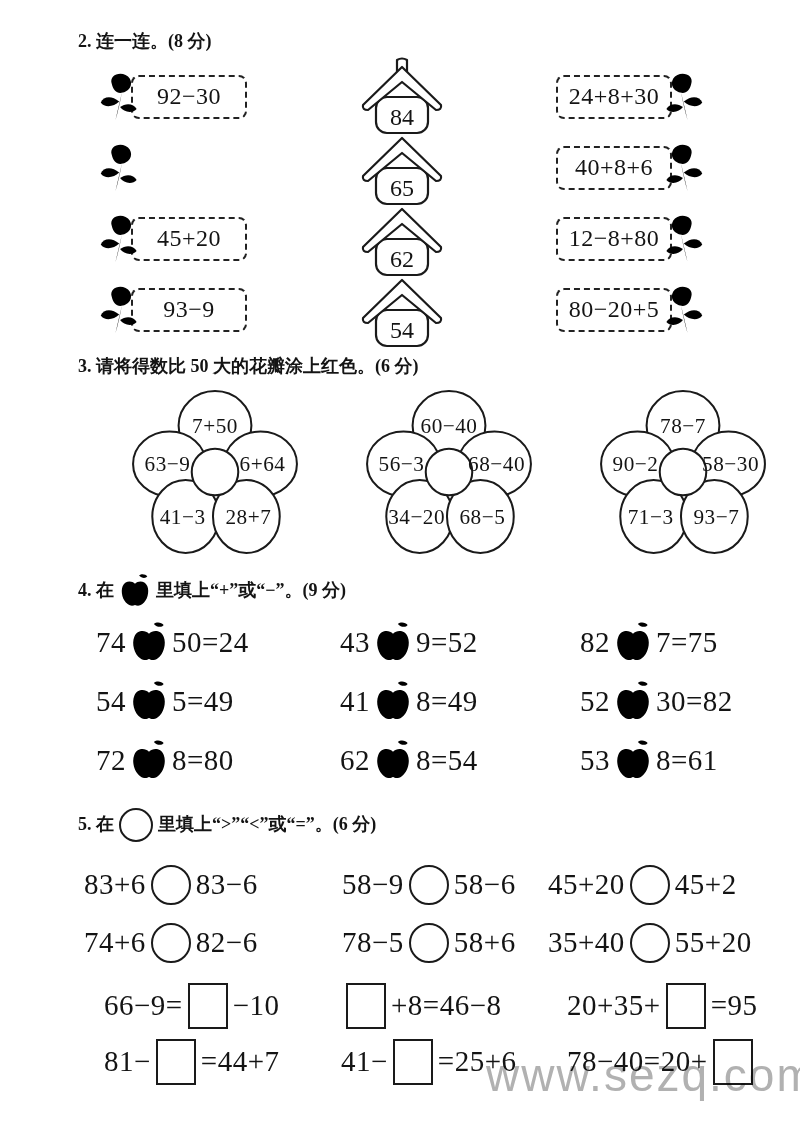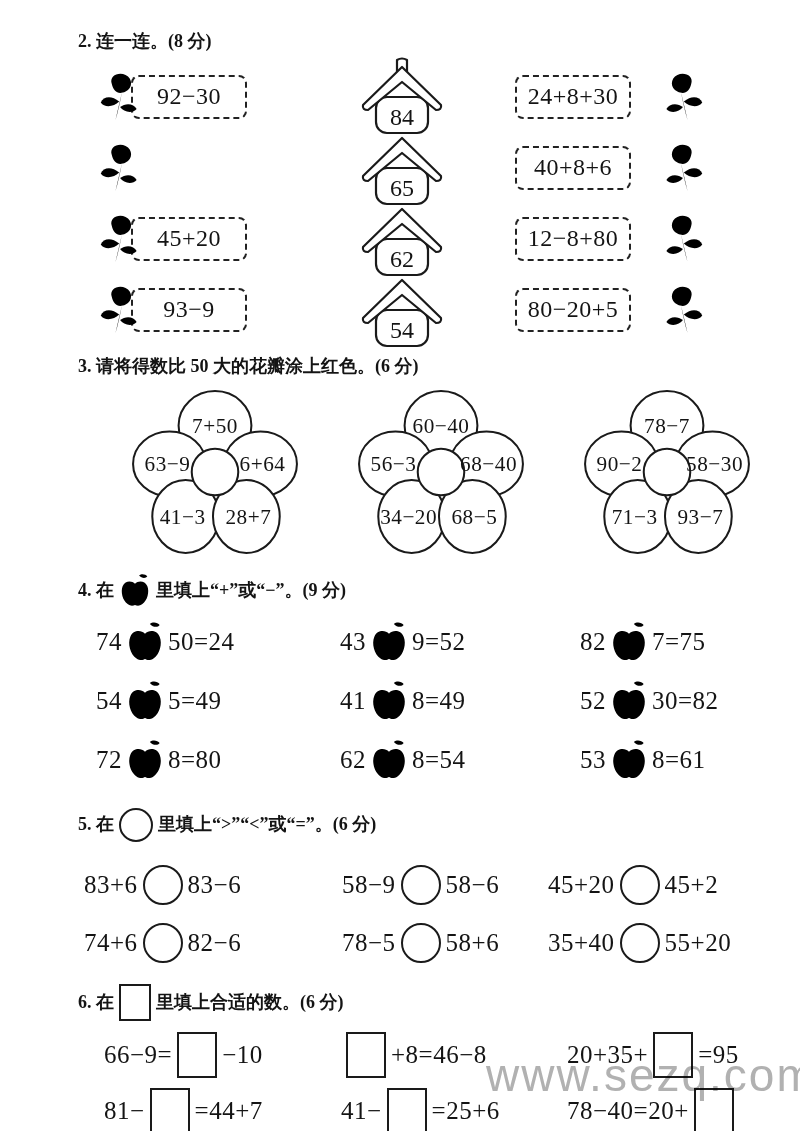--- a/index.html
+++ b/index.html
@@ -20,47 +20,47 @@
   #t6 { margin-top:12px; }
 
   
   .match-grid {
     display:grid; grid-template-columns:240px 1fr 240px;
     grid-auto-rows:71px; align-items:center;
     margin:8px 95px 0 98px;
   }
   .cell-left  { justify-self:start; }
   .cell-mid   { justify-self:center; }
-  .cell-right { justify-self:end;gap:41px; }
+  .cell-right { justify-self:end; }
   .tag { display:flex; align-items:center; }
   .sprig { width:46px; height:52px; flex:none; }
   .tag-left  .sprig { margin-right:-13px; position:relative; z-index:2; }
   .tag-right .sprig { margin-left:-13px; transform:scaleX(-1); position:relative; z-index:2; }
   .tag-box {
     display:inline-flex; align-items:center; justify-content:center;
     min-width:92px; height:40px; padding:0 10px;
     border:2px dashed #222; border-radius:8px;
     font-size:24px; letter-spacing:0.5px; background:#ffffff;
   }
   .house { width:96px; height:84px; }
   .house svg { width:100%; height:100%; display:block; }
   .house-shape { fill:#ffffff; stroke:#1a1a1a; stroke-width:2.2; stroke-linejoin:round; }
   .house text { font-family:"Liberation Serif", serif; font-size:24px; text-anchor:middle; fill:#141414; }
 
   
-  .flowers-row { display:flex; gap:32px; margin:6px 0 0 118px; }
+  .flowers-row { display:flex; gap:40px; margin:6px 0 0 118px; }
   .flower5 { width:194px; height:174px; }
   .flower5 .petal, .flower5 .f-center { fill:#ffffff; stroke:#1a1a1a; stroke-width:2; }
   .flower5 text {
     font-family:"Liberation Serif", serif; font-size:21px;
     text-anchor:middle; fill:#141414; letter-spacing:0.5px;
   }
 
   
-  .eq { display:flex; align-items:center; gap:3px; font-size:25px; letter-spacing:0.5px; white-space:nowrap; }
+  .eq { display:flex; align-items:center; gap:3px; font-size:29px; letter-spacing:0.5px; white-space:nowrap; }
   .eq-grid4 { display:grid; grid-template-columns:244px 240px auto; grid-auto-rows:59px; align-items:center; margin:4px 0 0 96px; }
   .cmp-grid { display:grid; grid-template-columns:258px 206px auto; grid-auto-rows:58px; align-items:center; margin:14px 0 0 84px; }
   .box-grid { display:grid; grid-template-columns:237px 226px auto; grid-auto-rows:56px; align-items:center; margin:6px 0 0 104px; }
 
   .apple-svg { width:40px; height:43px; }
   .apple-inline { width:34px; height:36px; margin:0 1px; }
 
   .circle-blank {
     width:36px; height:36px; border:2px solid #1a1a1a; border-radius:50%;
     display:inline-block; background:transparent; margin:0 2px; flex:none;
@@ -345,25 +345,20 @@
       <span class="circle-blank"></span>
       <span>58+6</span>
     </div>
     <div class="eq">
       <span>35+40</span>
       <span class="circle-blank"></span>
       <span>55+20</span>
     </div>
   </div>
 
-  <div class="sec-title" id="t6">
-    <span>6. 在</span>
-    <span class="square-blank square-inline"></span>
-    <span>里填上合适的数。(6 分)</span>
-  </div>
 
   <div class="box-grid">
     <div class="eq">
       <span>66−9=</span>
       <span class="square-blank"></span>
       <span>−10</span>
     </div>
     <div class="eq">
       <span></span>
       <span class="square-blank"></span>

